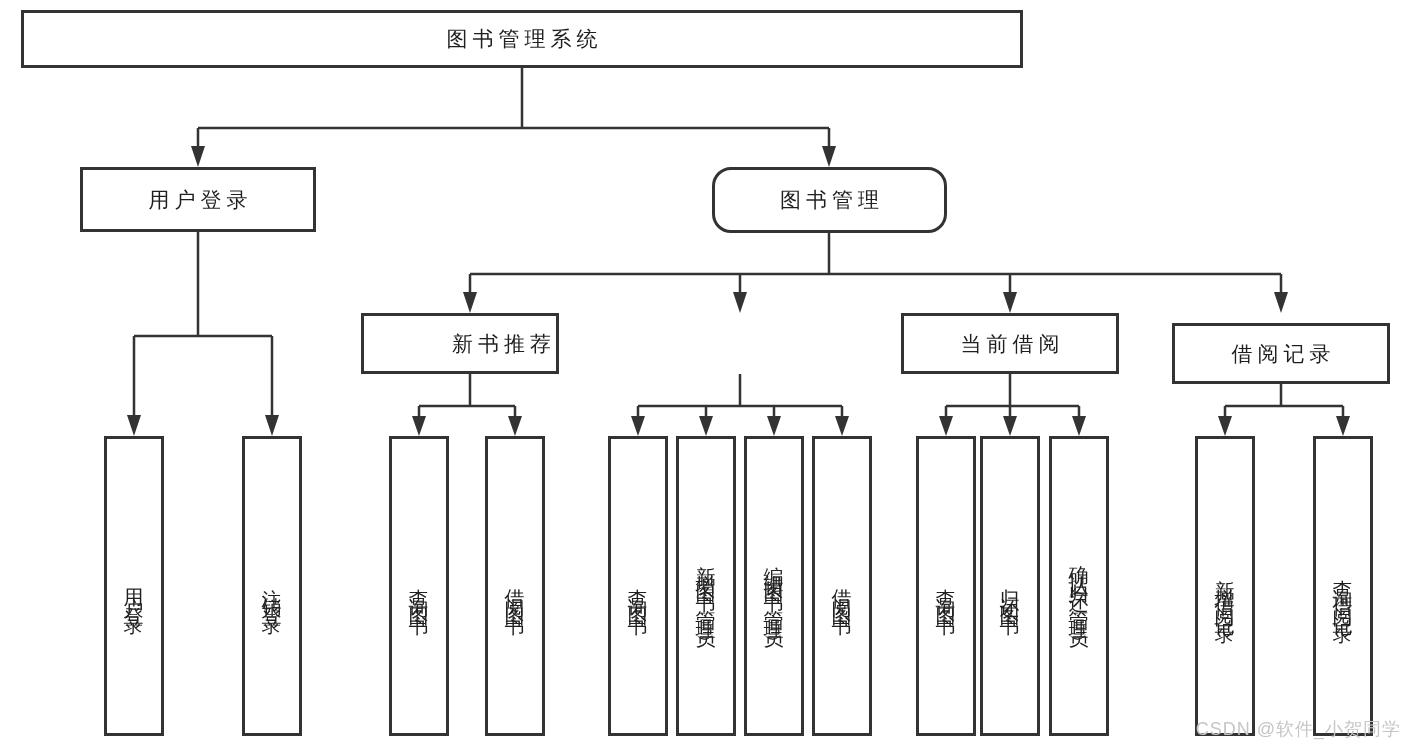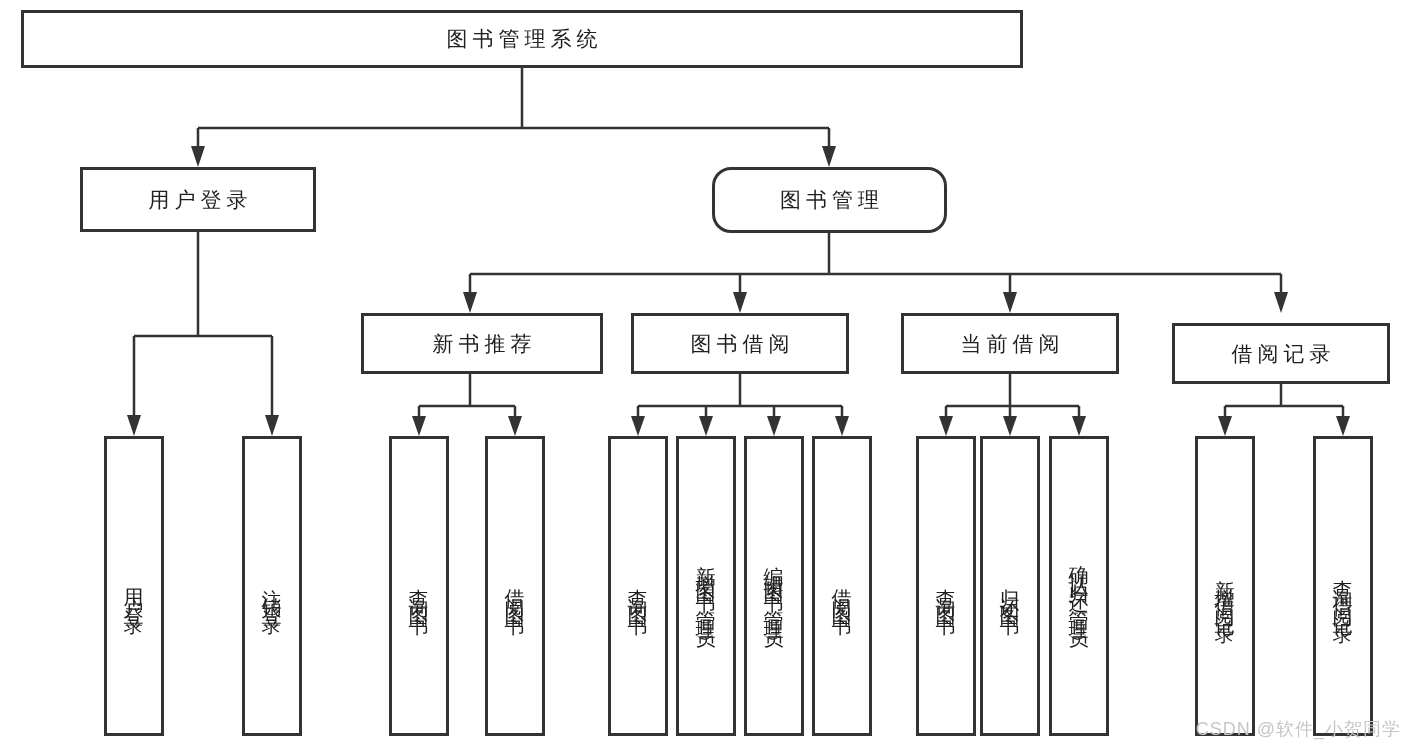--- a/index.html
+++ b/index.html
@@ -110,25 +110,22 @@
     <span>图书管理系统</span>
   </div>
 
   <div class="node h" style="left:80px; top:167px; width:236px; height:65px;">
     <span>用户登录</span>
   </div>
   <div class="node h" style="left:712px; top:167px; width:235px; height:66px;border-radius:19px;">
     <span>图书管理</span>
   </div>
 
-  <div class="node h" style="left:361px; top:313px; width:242px; height:61px;">
+  <div class="node h" style="left:361px; top:313px; width:198px; height:61px;justify-content:flex-end;">
     <span>新书推荐</span>
-  </div>
-  <div class="node h" style="left:631px; top:313px; width:218px; height:61px;">
-    <span>图书借阅</span>
   </div>
   <div class="node h" style="left:901px; top:313px; width:218px; height:61px;">
     <span>当前借阅</span>
   </div>
   <div class="node h" style="left:1172px; top:323px; width:218px; height:61px;">
     <span>借阅记录</span>
   </div>
 
   <div class="node v" style="left:104px; top:436px; width:60px; height:300px;">
     <span>用户登录</span>

